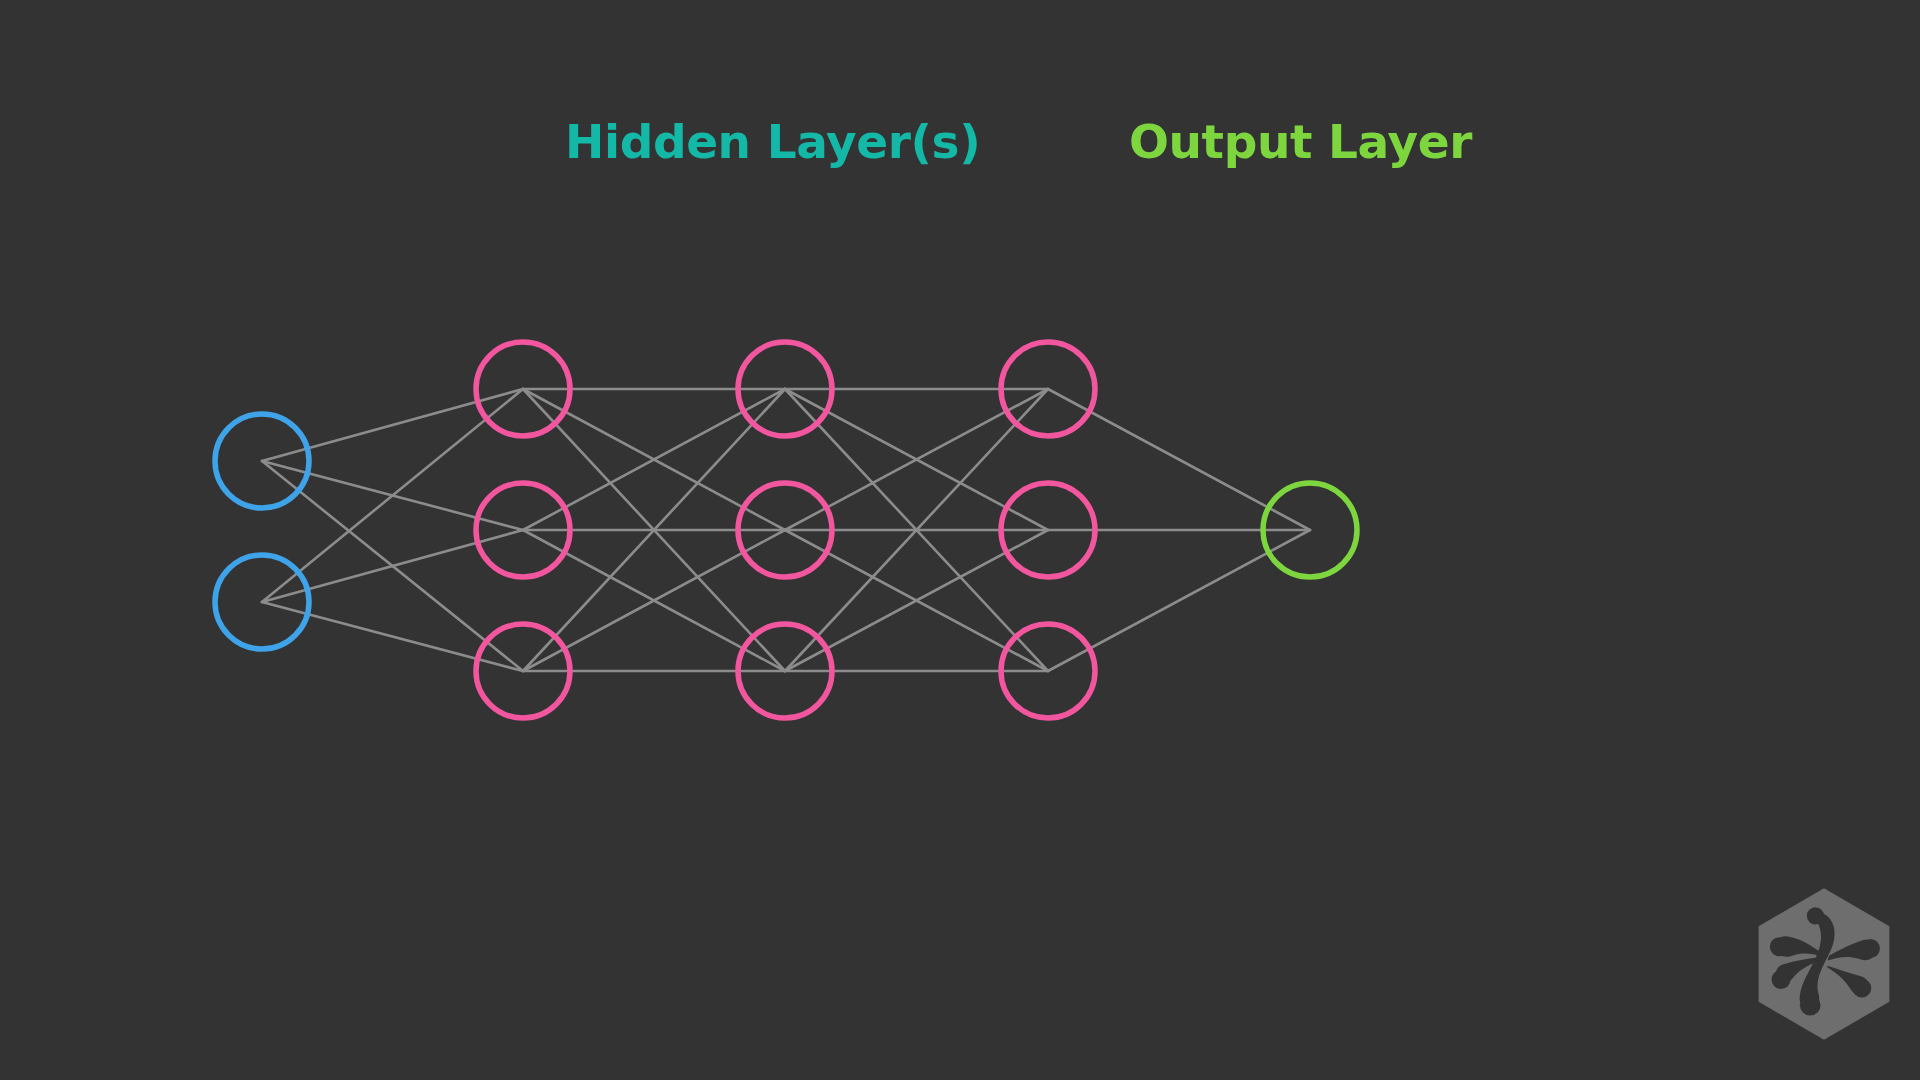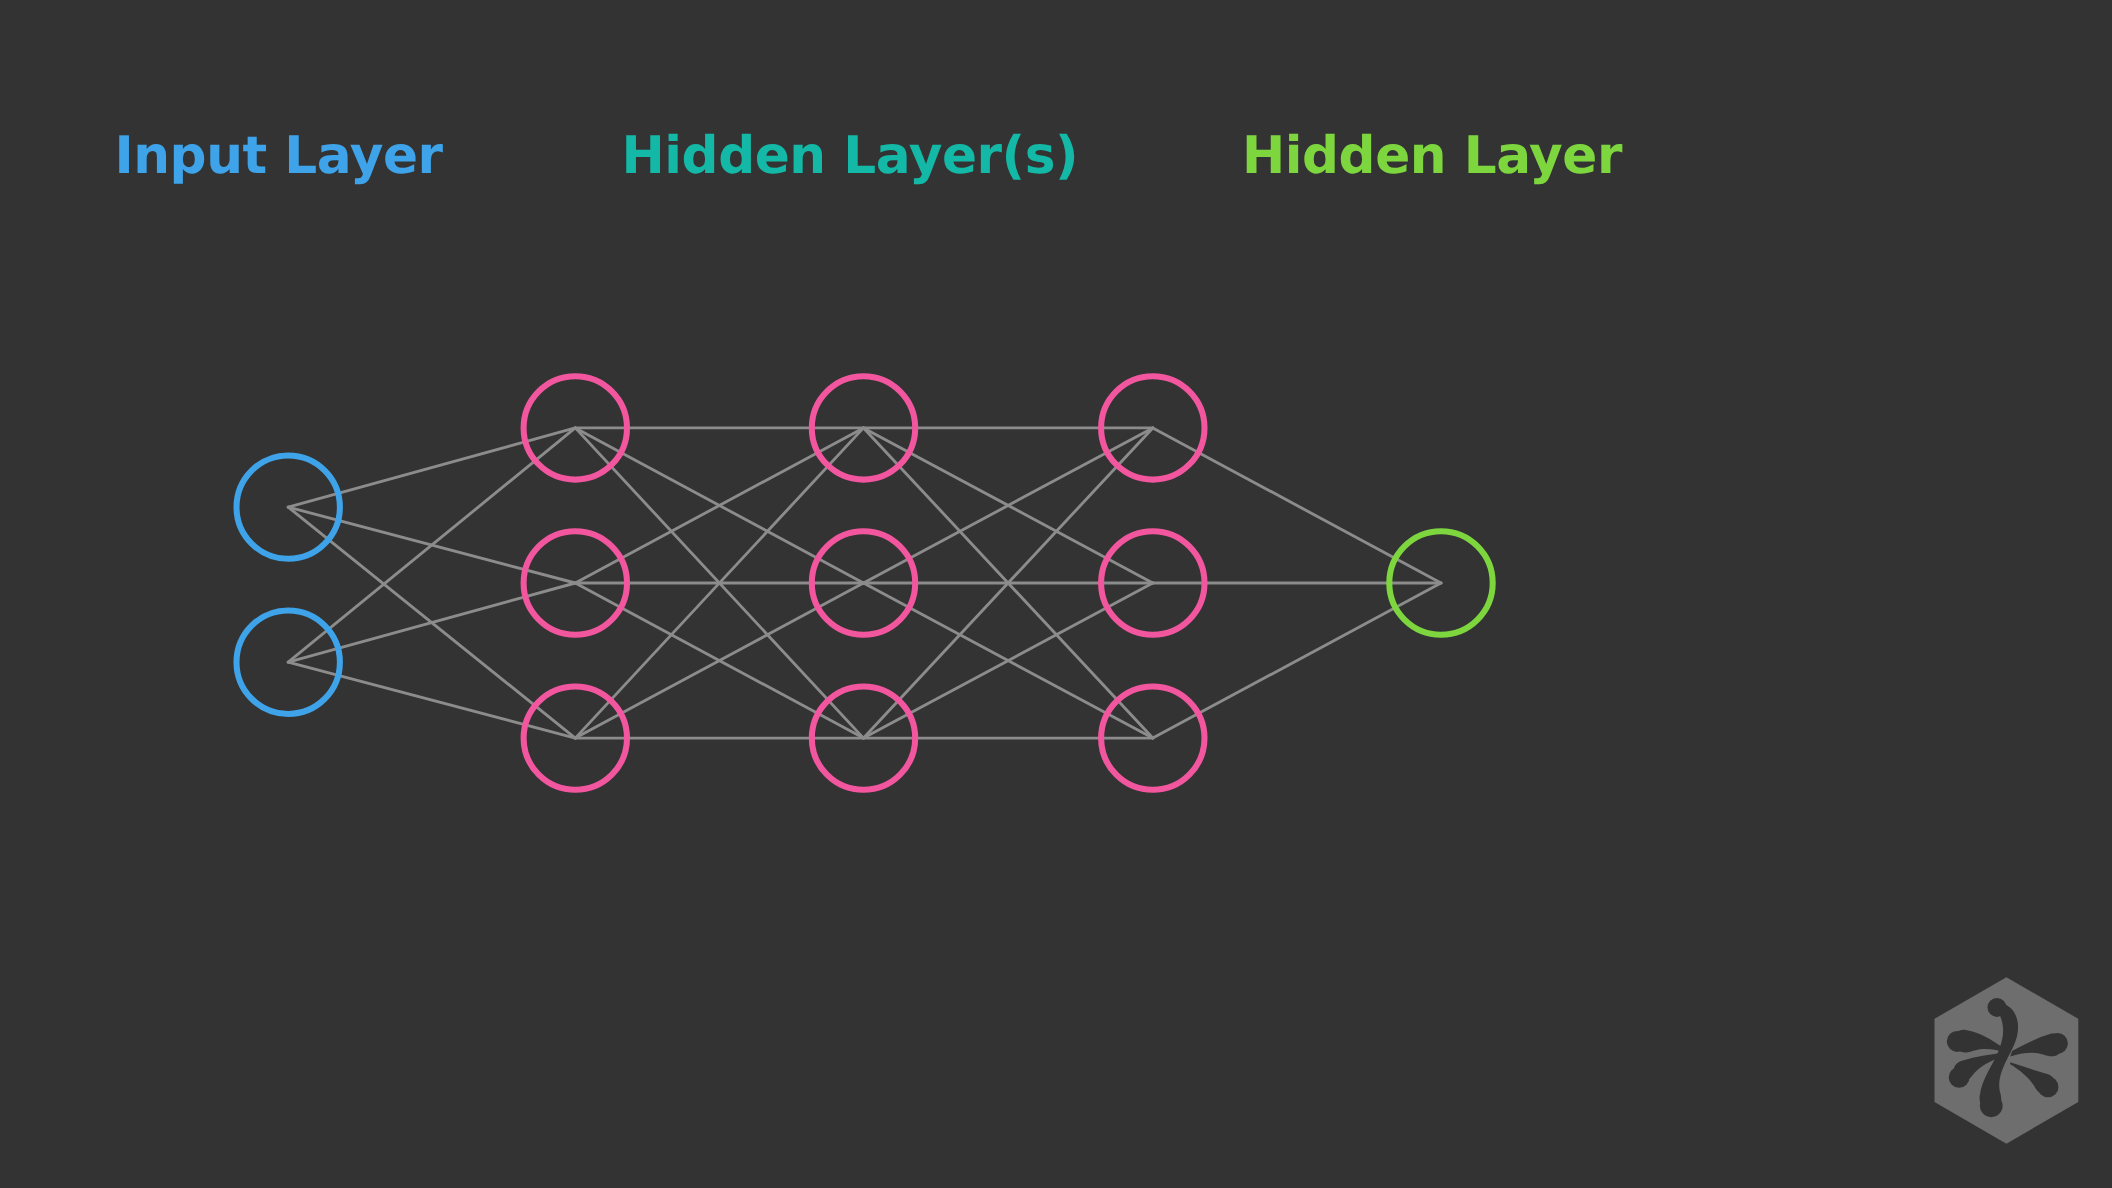--- a/index.html
+++ b/index.html
@@ -95,25 +95,24 @@
         <circle cx="785" cy="389" r="47" fill="none" stroke="#F2569E" stroke-width="5.5"></circle>
         <circle cx="785" cy="530" r="47" fill="none" stroke="#F2569E" stroke-width="5.5"></circle>
         <circle cx="785" cy="671" r="47" fill="none" stroke="#F2569E" stroke-width="5.5"></circle>
         <circle cx="1048" cy="389" r="47" fill="none" stroke="#F2569E" stroke-width="5.5"></circle>
         <circle cx="1048" cy="530" r="47" fill="none" stroke="#F2569E" stroke-width="5.5"></circle>
         <circle cx="1048" cy="671" r="47" fill="none" stroke="#F2569E" stroke-width="5.5"></circle>
         <circle cx="1310" cy="530" r="47" fill="none" stroke="#7ED63F" stroke-width="5.5"></circle>
       </g>
   </svg>
 
-  <div class="layer-label" id="label-input" style="color: rgb(62, 163, 232);">Input Layer</div>
 
   <div class="layer-label" id="label-hidden" style="color: #14b8a6;">Hidden Layer(s)</div>
 
-  <div class="layer-label" id="label-output" style="color: rgb(126, 214, 63);">Hidden Layer</div>
+  <div class="layer-label" id="label-output" style="color: rgb(126, 214, 63);">Output Layer</div>
 
   <svg id="watermark" viewBox="0 0 100 100">
     <polygon id="wm-hex" points="50,6 88,28 88,72 50,94 12,72 12,28" fill="#6E6E6E"></polygon>
     <g id="wm-glyph">
       <path d="M44,20 C50,19 55,23 56,30 C57,38 53,44 50,50
                C47,56 45,62 47,68 C48,73 46,77 42,77
                C38,77 35,73 36,68 C37,61 41,55 44,49
                C47,43 49,37 48,31 C47,25 44,23 44,20 Z" fill="#333333"></path>
       <path d="M50,46 C44,44 38,43 32,45 C27,47 23,45 22,41
                C21,37 24,33 29,34 C36,35 42,39 48,43 Z" fill="#333333"></path>

